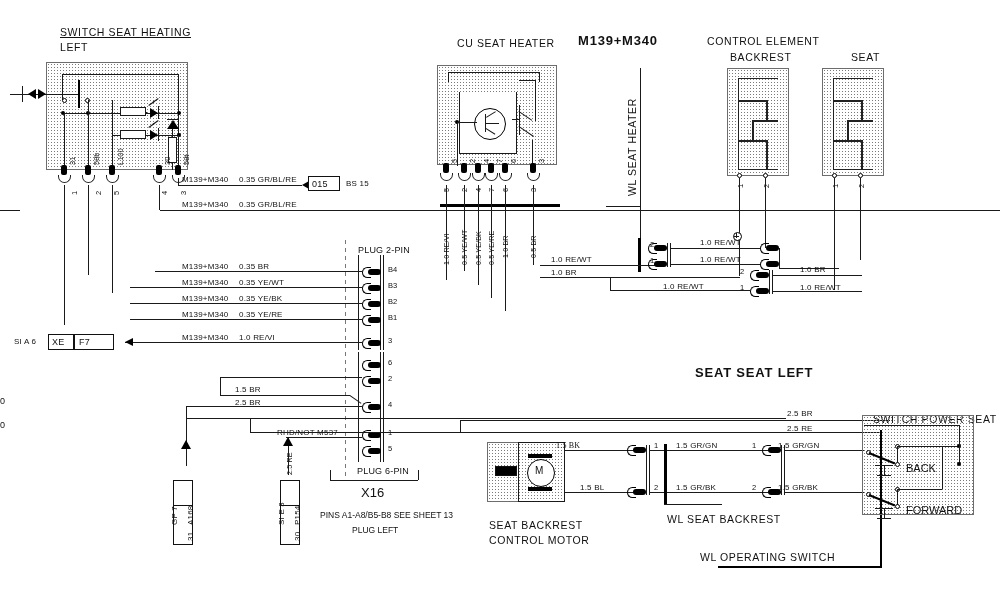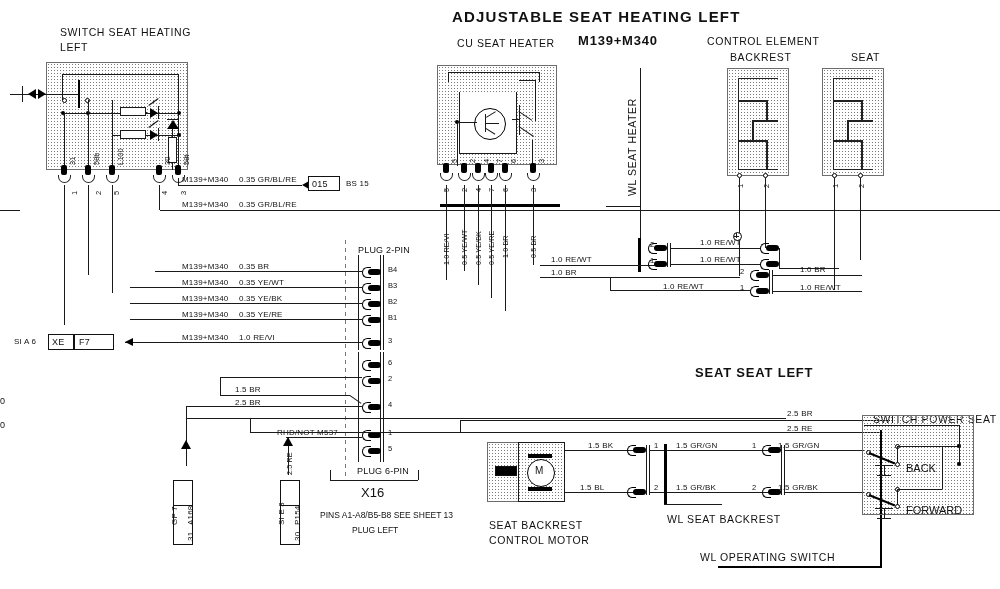--- a/index.html
+++ b/index.html
@@ -29,27 +29,26 @@
   .pinarc{position:absolute;width:13px;height:8px;border:1px solid #222;border-top:none;border-radius:0 0 7px 7px;box-sizing:border-box;}
   .rbox{position:absolute;border:1px solid #111;background:#fff;box-sizing:border-box;}
   .tri{position:absolute;width:0;height:0;}
   .sw-lever{position:absolute;height:1.5px;background:#000;transform-origin:0 50%;}
 </style>
 </head>
 <body>
 
 <div id="sheet">
 
-  <div class="lbl ttl-big" style="left:452px;top:8px;">ADJUSTABLE  SEAT HEATING  LEFT</div>
   <div class="lbl ttl-med" style="left:578px;top:33px;">M139+M340</div>
   <div class="lbl ttl-sm" style="left:457px;top:37px;">CU SEAT HEATER</div>
   <div class="lbl ttl-sm" style="left:707px;top:35px;">CONTROL ELEMENT</div>
   <div class="lbl ttl-sm" style="left:730px;top:51px;">BACKREST</div>
   <div class="lbl ttl-sm" style="left:851px;top:51px;">SEAT</div>
-  <div class="lbl ttl-sm" style="left:60px;top:26px;">SWITCH SEAT HEATING</div>
+  <div class="lbl ttl-sm" style="left:60px;top:26px;text-decoration:underline;">SWITCH SEAT HEATING</div>
   <div class="lbl ttl-sm" style="left:60px;top:41px;">LEFT</div>
   <div class="lbl ttl-med" style="left:695px;top:365px;">SEAT SEAT LEFT</div>
   <div class="lbl ttl-sm" style="left:873px;top:413px;">SWITCH POWER SEAT</div>
 
   <div class="hatch" style="left:46px;top:62px;width:142px;height:108px;"></div>
 
   <div class="h" style="left:62px;top:74px;width:116px;"></div>
   <div class="v" style="left:62px;top:74px;height:26px;"></div>
   <div class="v" style="left:178px;top:74px;height:60px;"></div>
   <div class="vb" style="left:78px;top:80px;height:28px;"></div>
@@ -381,21 +380,21 @@
 
   <div class="hatch" style="left:487px;top:442px;width:78px;height:60px;"></div>
   <div style="position:absolute;left:527px;top:459px;width:26px;height:26px;border:1.5px solid #000;border-radius:50%;background:#fff;"></div>
   <div class="lbl" style="left:535px;top:465px;font-size:10px;">M</div>
   <div class="hb" style="left:528px;top:454px;width:24px;height:4px;"></div>
   <div class="hb" style="left:528px;top:487px;width:24px;height:4px;"></div>
   <div class="rbox" style="left:495px;top:466px;width:22px;height:10px;background:#000;"></div>
   <div class="box" style="left:518px;top:442px;width:47px;height:60px;background:transparent;"></div>
   <div class="h" style="left:565px;top:450px;width:70px;"></div>
   <div class="h" style="left:565px;top:492px;width:70px;"></div>
-  <div class="lbl wire" style="left:588px;top:441px;">1.5 BK</div>
+  <div class="lbl wire" style="left:556px;top:441px;font-family:Liberation Serif, serif;">1.5 BK</div>
   <div class="lbl wire" style="left:580px;top:483px;">1.5 BL</div>
   <div class="lbl ttl-sm" style="left:489px;top:519px;">SEAT BACKREST</div>
   <div class="lbl ttl-sm" style="left:489px;top:534px;">CONTROL MOTOR</div>
 
   <div class="plugarc" style="left:627px;top:445px;"></div>
     <div class="conn" style="left:633px;top:447px;"></div>
   <div class="plugarc" style="left:627px;top:487px;"></div>
     <div class="conn" style="left:633px;top:489px;"></div>
   <div class="v" style="left:646px;top:445px;height:50px;"></div>
   <div class="v" style="left:649px;top:445px;height:50px;"></div>

